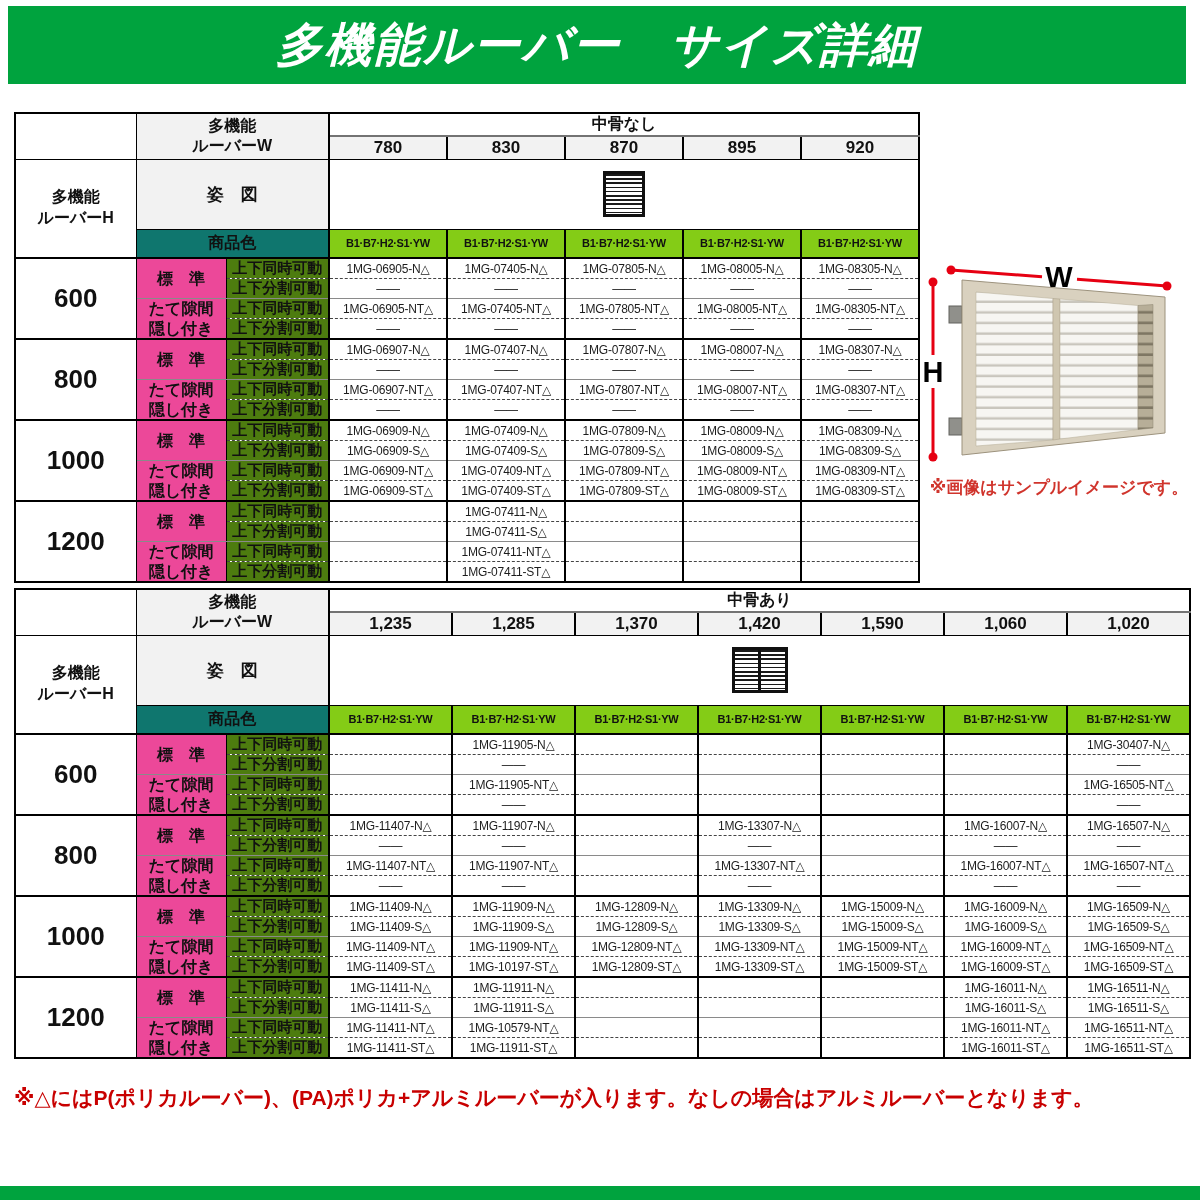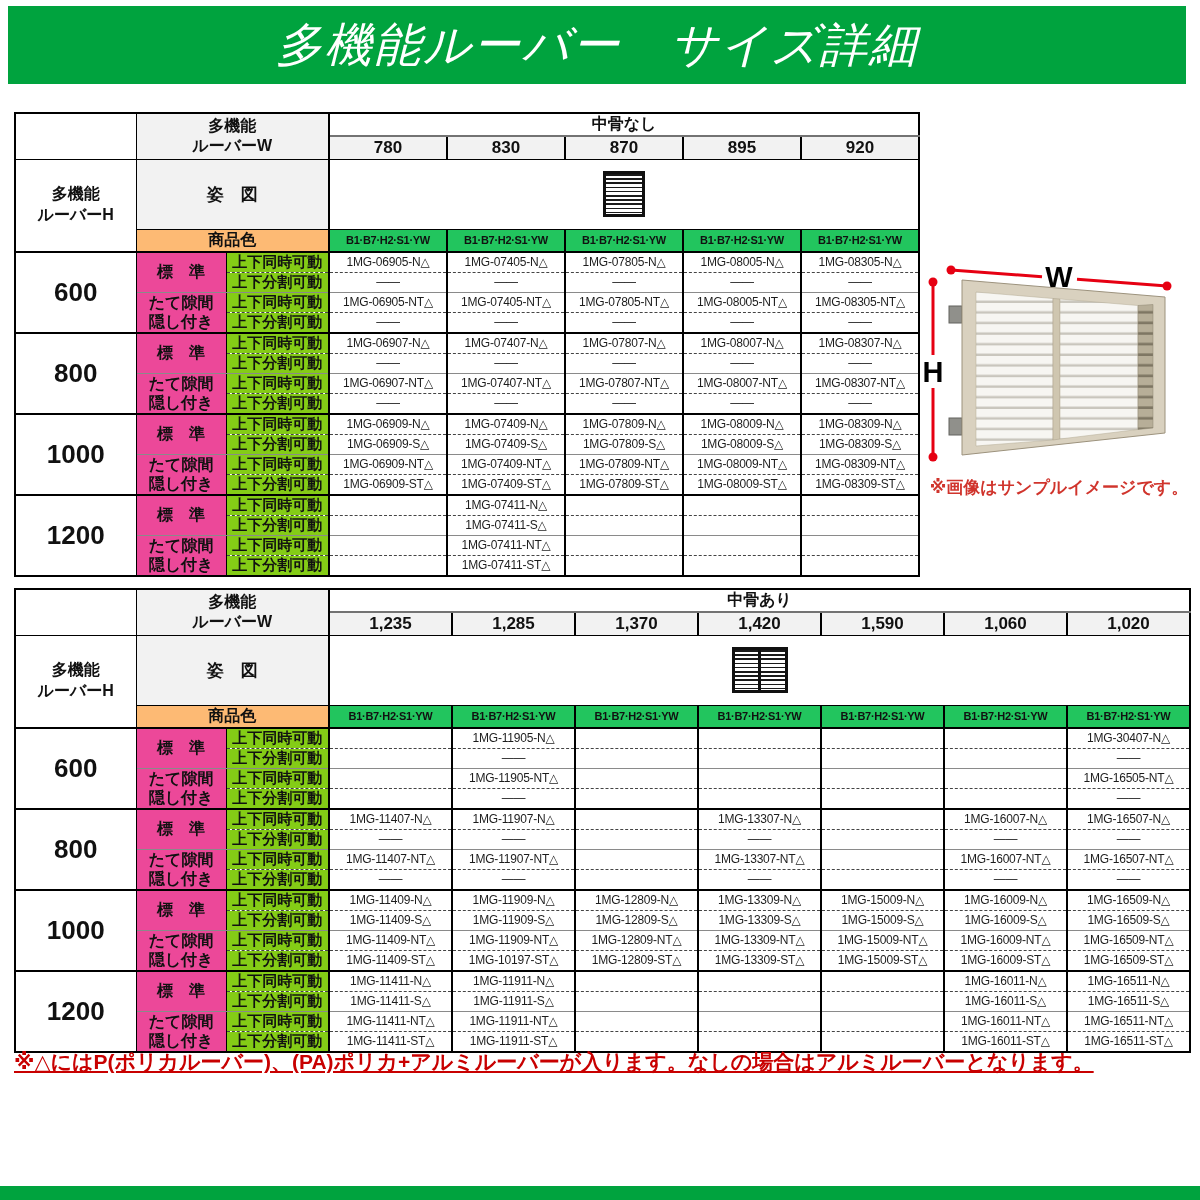--- a/index.html
+++ b/index.html
@@ -2,21 +2,21 @@
 <html><head>
 <meta charset="utf-8">
 <style>
   * { margin:0; padding:0; box-sizing:border-box; }
   html,body { width:1200px; height:1200px; background:#fff;
     font-family:"Liberation Sans","DejaVu Sans",sans-serif; }
   body { position:relative; overflow:hidden; }
 
   .banner { position:absolute; left:8px; top:6px; width:1178px; height:78px;
     background:#00A33E; display:flex; align-items:center; justify-content:center; }
-  .banner-text { color:#fff; font-size:47px; font-weight:normal; font-style:italic;
+  .banner-text { color:#fff; font-size:47px; font-weight:bold; font-style:italic;
     letter-spacing:2px; white-space:nowrap; }
 
   table.spec { position:absolute; border-collapse:collapse; table-layout:fixed;
     border:2.5px solid #000; background:#fff; }
   #table1 { left:14px; top:112px; }
   #table2 { left:14px; top:588px; }
 
   td { border:0 solid #000; overflow:hidden; text-align:center; vertical-align:middle;
     color:#111; padding:0; }
 
@@ -31,50 +31,50 @@
   td.corner { border-bottom:1px solid #000; background:#fff; }
   td.wlabel { border-bottom:1px solid #000; background:#f2f2f2; font-weight:bold;
     font-size:16px; white-space:pre-line; line-height:1.25; }
   td.wval { border-bottom:1px solid #000; background:#f2f2f2; font-size:17px;
     font-weight:700; height:23px; }
   td.hlabel { border-bottom:2.5px solid #000; background:#fff; font-weight:bold;
     font-size:16px; white-space:pre-line; line-height:1.3; }
   td.figlabel { border-bottom:1px solid #000; background:#f2f2f2; font-weight:bold;
     font-size:17px; height:70px; white-space:pre; }
   td.figcell { border-bottom:1px solid #000; background:#fff; }
-  td.colorlabel { border-bottom:2.5px solid #000; background:#fdba74; font-weight:bold;
-    font-size:16px; height:22px; }
-  td.colorval { border-bottom:2.5px solid #000; background:#22c55e; font-weight:bold;
+  td.colorlabel { border-bottom:2.5px solid #000; background:#0f766e; font-weight:bold;
+    font-size:16px; height:29px; }
+  td.colorval { border-bottom:2.5px solid #000; background:#84cc16; font-weight:bold;
     font-size:11px; letter-spacing:-0.3px; height:22px;margin-left:40px; }
 
   
   td.hval { background:#fff; font-weight:bold; font-size:26px; }
   td.type { background:#ec4899; font-weight:bold; font-size:16px;
     white-space:pre-line; line-height:1.2; }
-  td.move { background:#84cc16; font-weight:bold; font-size:15px; height:18px; white-space:nowrap; }
+  td.move { background:#4d7c0f; font-weight:bold; font-size:15px; height:18px; white-space:nowrap; }
   td.data { font-size:12px; letter-spacing:-0.2px; height:18px; white-space:nowrap; color:#1c1c1c; }
 
   .bb-dash  { border-bottom:1px dashed #444; }
   .bb-gray  { border-bottom:1px solid #8a8a8a; }
   .bb-thick { border-bottom:2.5px solid #000; }
 
   
   .louvre-icon { width:42px; height:46px; margin:0 auto; border:3px solid #101010;
     background:repeating-linear-gradient(180deg,#1a1a1a 0 1.6px,#fff 1.6px 4.2px); }
   .louvre-icon.double { width:56px; position:relative; }
   .louvre-icon.double::after { content:""; position:absolute; left:50%; top:0; bottom:0;
     width:3px; margin-left:-1.5px; background:#101010; }
 
   
   .illus { position:absolute; left:918px; top:250px; width:274px; height:252px; }
   .illus-caption { position:absolute; left:-6px; right:-14px; top:226px; text-align:center;
     color:#D0342C; font-weight:bold; font-size:17px; white-space:nowrap; }
 
-  .footnote { position:absolute; left:14px; top:1048px; width:1180px;
-    color:#C80000; font-weight:bold; font-size:21px; white-space:nowrap;text-decoration:underline; }
+  .footnote { position:absolute; left:14px; top:1084px; width:1180px;
+    color:#C80000; font-weight:bold; font-size:21px; white-space:nowrap; }
 
   .bottom-bar { position:absolute; left:0; top:1186px; width:1200px; height:14px;
     background:#00A33E; }
 </style>
 </head>
 <body>
 
 <div class="banner">
   <div class="banner-text">多機能ルーバー　サイズ詳細</div>
 </div>
@@ -509,21 +509,21 @@
         <td class="data bb-gray"></td>
         <td class="data bb-gray"></td>
         <td class="data bb-gray">1MG-16011-S△</td>
         <td class="data bb-gray">1MG-16511-S△</td>
       </tr>
       <tr>
         <td class="type bb-thick" rowspan="2">たて隙間
 隠し付き</td>
         <td class="move bb-dash">上下同時可動</td>
         <td class="data bb-dash">1MG-11411-NT△</td>
-        <td class="data bb-dash">1MG-11911-NT△</td>
+        <td class="data bb-dash">1MG-10579-NT△</td>
         <td class="data bb-dash"></td>
         <td class="data bb-dash"></td>
         <td class="data bb-dash"></td>
         <td class="data bb-dash">1MG-16011-NT△</td>
         <td class="data bb-dash">1MG-16511-NT△</td>
       </tr>
       <tr>
         <td class="move bb-thick">上下分割可動</td>
         <td class="data bb-thick">1MG-11411-ST△</td>
         <td class="data bb-thick">1MG-11911-ST△</td>

